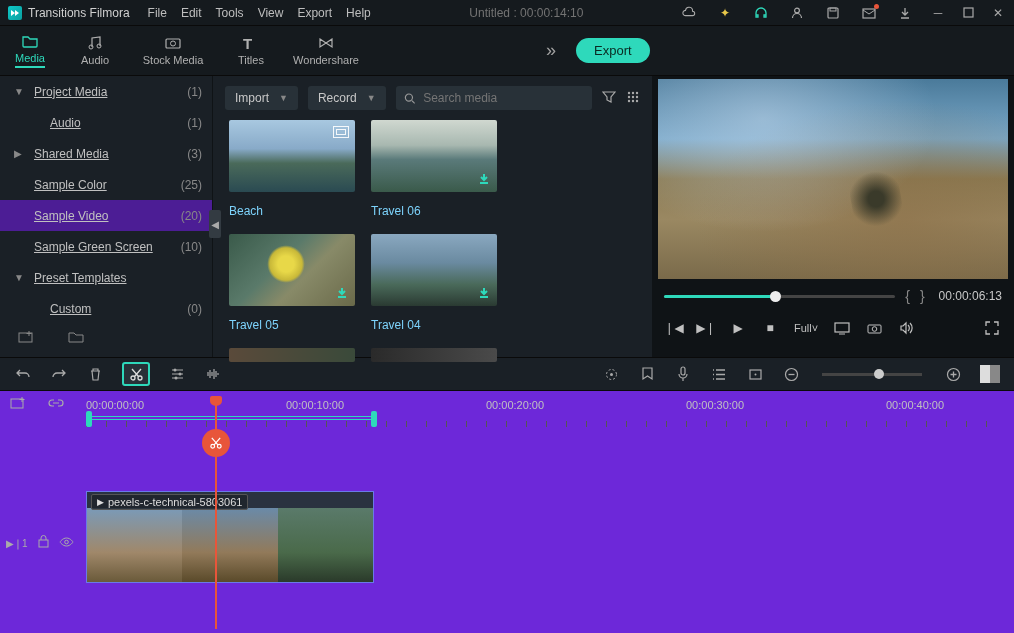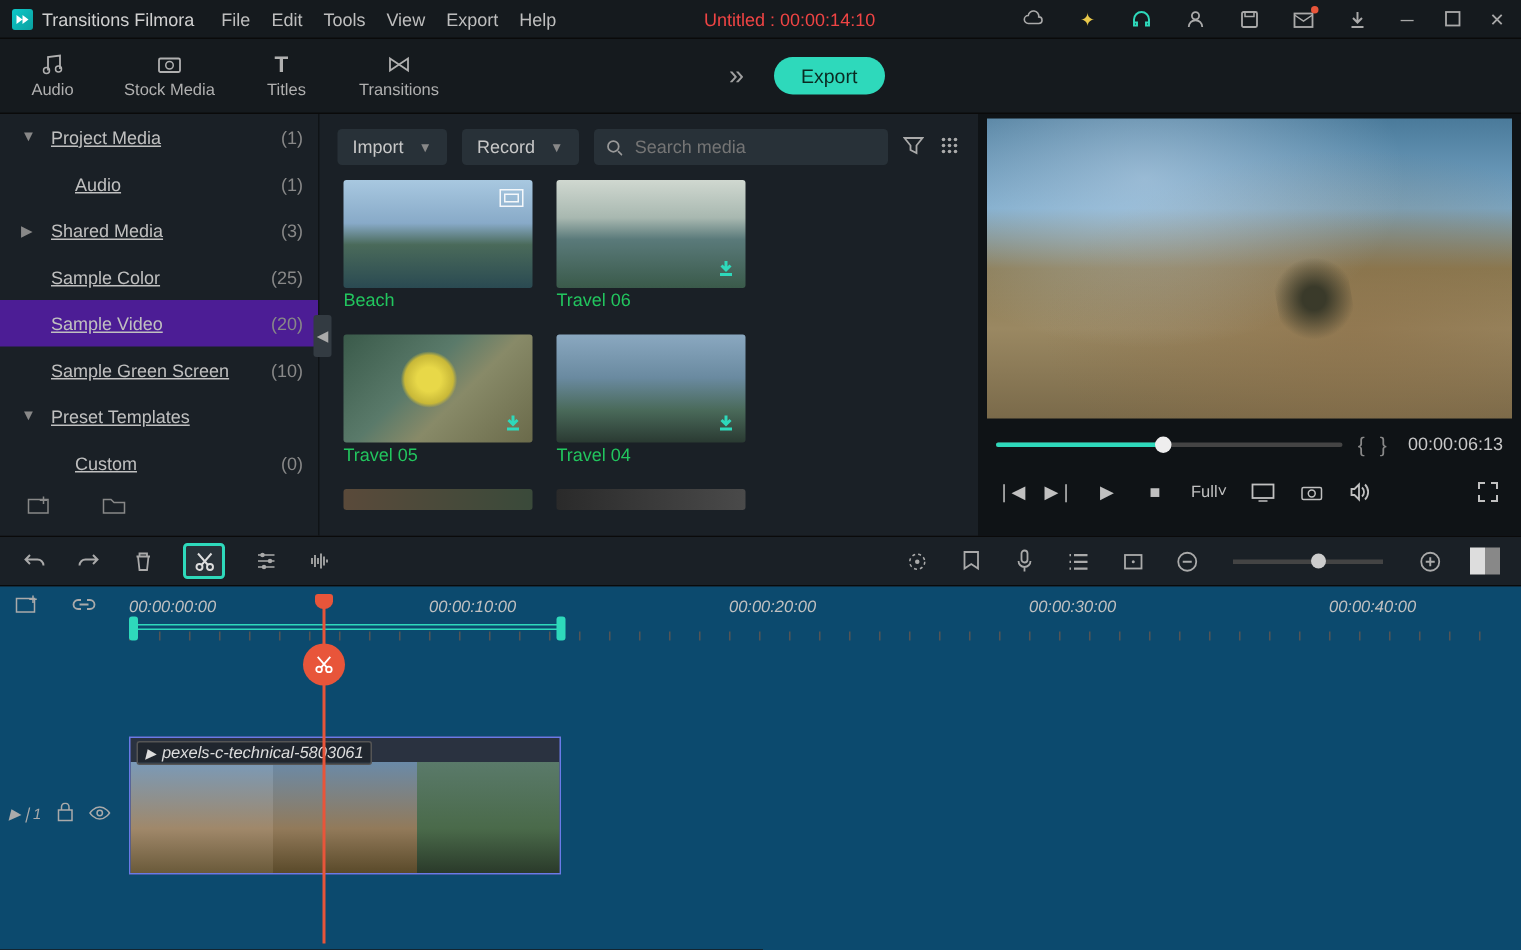--- a/index.html
+++ b/index.html
@@ -4,21 +4,21 @@
 <style>
   * { box-sizing: border-box; margin: 0; padding: 0; font-family: -apple-system, "Segoe UI", Arial, sans-serif; }
   body { background: #151a1e; color: #c8c8c8; font-size: 12px; width: 1014px; height: 633px; overflow: hidden; }
   .titlebar { height: 26px; background: #151a1e; display: flex; align-items: center; padding: 0 8px; border-bottom: 1px solid #0a0a0a; }
   .logo { width: 14px; height: 14px; background: linear-gradient(135deg,#0ec8c8,#0aa0a0); border-radius: 2px; margin-right: 6px; display:flex;align-items:center;justify-content:center;}
   .logo svg{width:10px;height:10px;}
   .app-title { font-size: 12px; color: #d0d0d0; margin-right: 18px; }
   .menu { display: flex; gap: 14px; }
   .menu span { color: #bebebe; cursor: pointer; font-size:12px;}
   .spacer { flex: 1; }
-  .project-title { color: #ef4444; font-size:12px;}
+  .project-title { color: #737373; font-size:12px;}
   .title-icons { display: flex; gap: 22px; align-items: center; }
   .ticon { width: 14px; height: 14px; color: #a8a8a8; display:flex;align-items:center;justify-content:center;}
   .win { display: flex; gap: 14px; margin-left: 18px;}
   .win div { width: 16px; height: 16px; display:flex;align-items:center;justify-content:center;color:#a8a8a8;}
 
   .tabs-row { height: 50px; background: #151a1e; display: flex; align-items: center; border-bottom:1px solid #0a0a0a; }
   .tab { display:flex; flex-direction:column; align-items:center; justify-content:center; width: 70px; height:50px; color:#b0b0b0; cursor:pointer; gap:3px;}
   .tab.first{width:60px;}
   .tab.active { color: #2ed9bb; }
   .tab.active .tab-label{ border-bottom:2px solid #2ed9bb; padding-bottom:2px;}
@@ -42,21 +42,21 @@
   .media-toolbar{height:44px;display:flex;align-items:center;gap:10px;padding:0 12px;}
   .dd{background:#283138;border-radius:3px;padding:5px 10px;display:flex;align-items:center;gap:10px;font-size:12px;color:#c8c8c8;cursor:pointer;}
   .dd .chev{font-size:9px;color:#888;}
   .search{background:#283138;border-radius:3px;padding:5px 8px;display:flex;align-items:center;gap:8px;flex:1;}
   .search input{background:none;border:none;color:#c8c8c8;outline:none;width:100%;font-size:12px;}
   .mtool{color:#a0a0a0;cursor:pointer;}
   .collapse-handle{position:absolute;left:-4px;top:134px;width:12px;height:28px;background:#333b42;border-radius:2px;display:flex;align-items:center;justify-content:center;color:#aaa;font-size:10px;cursor:pointer;}
   .thumbs{display:flex;flex-wrap:wrap;gap:16px;padding:0 16px;overflow:hidden;}
   .thumb{width:126px;}
   .thumb-img{width:126px;height:72px;border-radius:2px;position:relative;overflow:hidden;}
-  .thumb-lbl{font-size:12px;color:#22c55e;margin-top:1px;}
+  .thumb-lbl{font-size:12px;color:#7dd3fc;margin-top:12px;}
   .dl-icon{position:absolute;right:6px;bottom:6px;width:14px;height:14px;}
   .frame-icon{position:absolute;right:6px;top:6px;width:16px;height:12px;border:1px solid #fff;opacity:.9;}
   .frame-icon::before{content:"";position:absolute;inset:2px;border:1px solid #fff;}
   
   .preview { flex:1; background:#0f1316; display:flex; flex-direction:column;}
   .preview-canvas{height:200px;margin:3px 6px 0;background:linear-gradient(180deg,#4a7a9a 0%,#7aa8c8 30%,#8a7a52 50%,#9a8862 70%,#7a6a4a 100%);position:relative;overflow:hidden;}
   .pv-controls{height:34px;display:flex;align-items:center;gap:10px;padding:0 12px;}
   .pv-slider{flex:1;height:3px;background:#444;position:relative;border-radius:2px;}
   .pv-slider .fill{position:absolute;left:0;top:0;height:3px;width:47%;background:#2ed9bb;border-radius:2px;}
   .pv-slider .thumb{position:absolute;left:46%;top:-4px;width:11px;height:11px;background:#eee;border-radius:50%;}
@@ -69,21 +69,21 @@
   .editbar{height:34px;background:#1a2026;border-top:1px solid #0a0a0a;border-bottom:1px solid #0a0a0a;display:flex;align-items:center;padding:0 14px;gap:18px;}
   .ebtn{color:#a8a8a8;cursor:pointer;width:18px;height:18px;display:flex;align-items:center;justify-content:center;}
   .ebtn.boxed{border:2px solid #2ed9bb;background:#283138;border-radius:3px;width:28px;height:24px;color:#d8d8d8;}
   .editbar .grow{flex:1;}
   .zoom-slider{width:100px;height:3px;background:#444;position:relative;margin:0 4px;}
   .zoom-slider .zt{position:absolute;left:52%;top:-4px;width:10px;height:10px;background:#ccc;border-radius:50%;}
   .seq{display:flex;}
   .seq div{width:10px;height:18px;background:#888;}
   .seq div:first-child{background:#ddd;}
   
-  .timeline{background:#0c4a6e;height:242px;position:relative;font-style:italic;}
+  .timeline{background:#6d28d9;height:242px;position:relative;}
   .tl-header{height:26px;display:flex;align-items:center;padding:0 10px;gap:22px;color:#a8a8a8;}
   .tl-ruler{position:absolute;left:86px;right:0;top:8px;height:20px;}
   .tl-tick{position:absolute;top:0;font-size:11px;color:#c0c0c0;}
   .tl-sm{position:absolute;top:22px;width:1px;height:6px;background:#555;}
   .tl-range{position:absolute;left:86px;top:25px;height:4px;width:288px;border:1px solid #2ed9bb;border-left:none;border-right:none;}
   .tl-range::before{content:"";position:absolute;left:0;top:-6px;width:6px;height:16px;background:#2ed9bb;border-radius:2px;}
   .tl-range::after{content:"";position:absolute;right:-3px;top:-6px;width:6px;height:16px;background:#2ed9bb;border-radius:2px;}
   .playhead{position:absolute;left:215px;top:8px;width:2px;height:230px;background:#e8553a;z-index:5;}
   .playhead .head{position:absolute;left:-13px;top:30px;width:28px;height:28px;background:#e8553a;border-radius:50%;display:flex;align-items:center;justify-content:center;color:#fff;}
   .playhead .top{position:absolute;left:-5px;top:-3px;width:12px;height:10px;background:#e8553a;border-radius:2px 2px 50% 50%;}
@@ -156,20 +156,26 @@
     <div>
         <svg width="11" height="11" viewBox="0 0 11 11">
           <rect x="1" y="1" width="9" height="9" fill="none" stroke="#aaa" stroke-width="1.2"></rect>
         </svg>
       </div>
     <div>✕</div>
   </div>
 </div>
 
 <div class="tabs-row">
+  <div class="tab first active">
+    <svg class="tab-icon" viewBox="0 0 16 14">
+        <path d="M1 3h5l2 2h7v7a1 1 0 01-1 1H2a1 1 0 01-1-1z" fill="none" stroke="currentColor" stroke-width="1.3"></path>
+      </svg>
+    <span class="tab-label">Media</span>
+  </div>
   <div class="tab">
     <svg class="tab-icon" viewBox="0 0 16 16">
         <path d="M5 12V3l8-1v9" fill="none" stroke="currentColor" stroke-width="1.2"></path>
         <circle cx="4" cy="12" r="2" fill="none" stroke="currentColor"></circle>
         <circle cx="12" cy="11" r="2" fill="none" stroke="currentColor"></circle>
       </svg>
     <span class="tab-label">Audio</span>
   </div>
   <div class="tab" style="width:86px;">
     <svg class="tab-icon" viewBox="0 0 16 14">
@@ -179,21 +185,21 @@
     <span class="tab-label">Stock Media</span>
   </div>
   <div class="tab">
     <span class="tab-icon" style="font-size:15px;font-weight:bold;">T</span>
     <span class="tab-label">Titles</span>
   </div>
   <div class="tab" style="width:80px;">
     <svg class="tab-icon" viewBox="0 0 16 12">
         <path d="M2 2l6 4-6 4zM14 2l-6 4 6 4z" fill="none" stroke="currentColor" stroke-width="1.2"></path>
       </svg>
-    <span class="tab-label">Transitions</span>
+    <span class="tab-label">Wondershare</span>
   </div>
   <span class="arrow">»</span>
   <button class="export-btn">Export</button>
 </div>
 
 <div class="main">
 
   <div class="sidebar">
     <div class="side-item">
       <span class="arr">▼</span>

